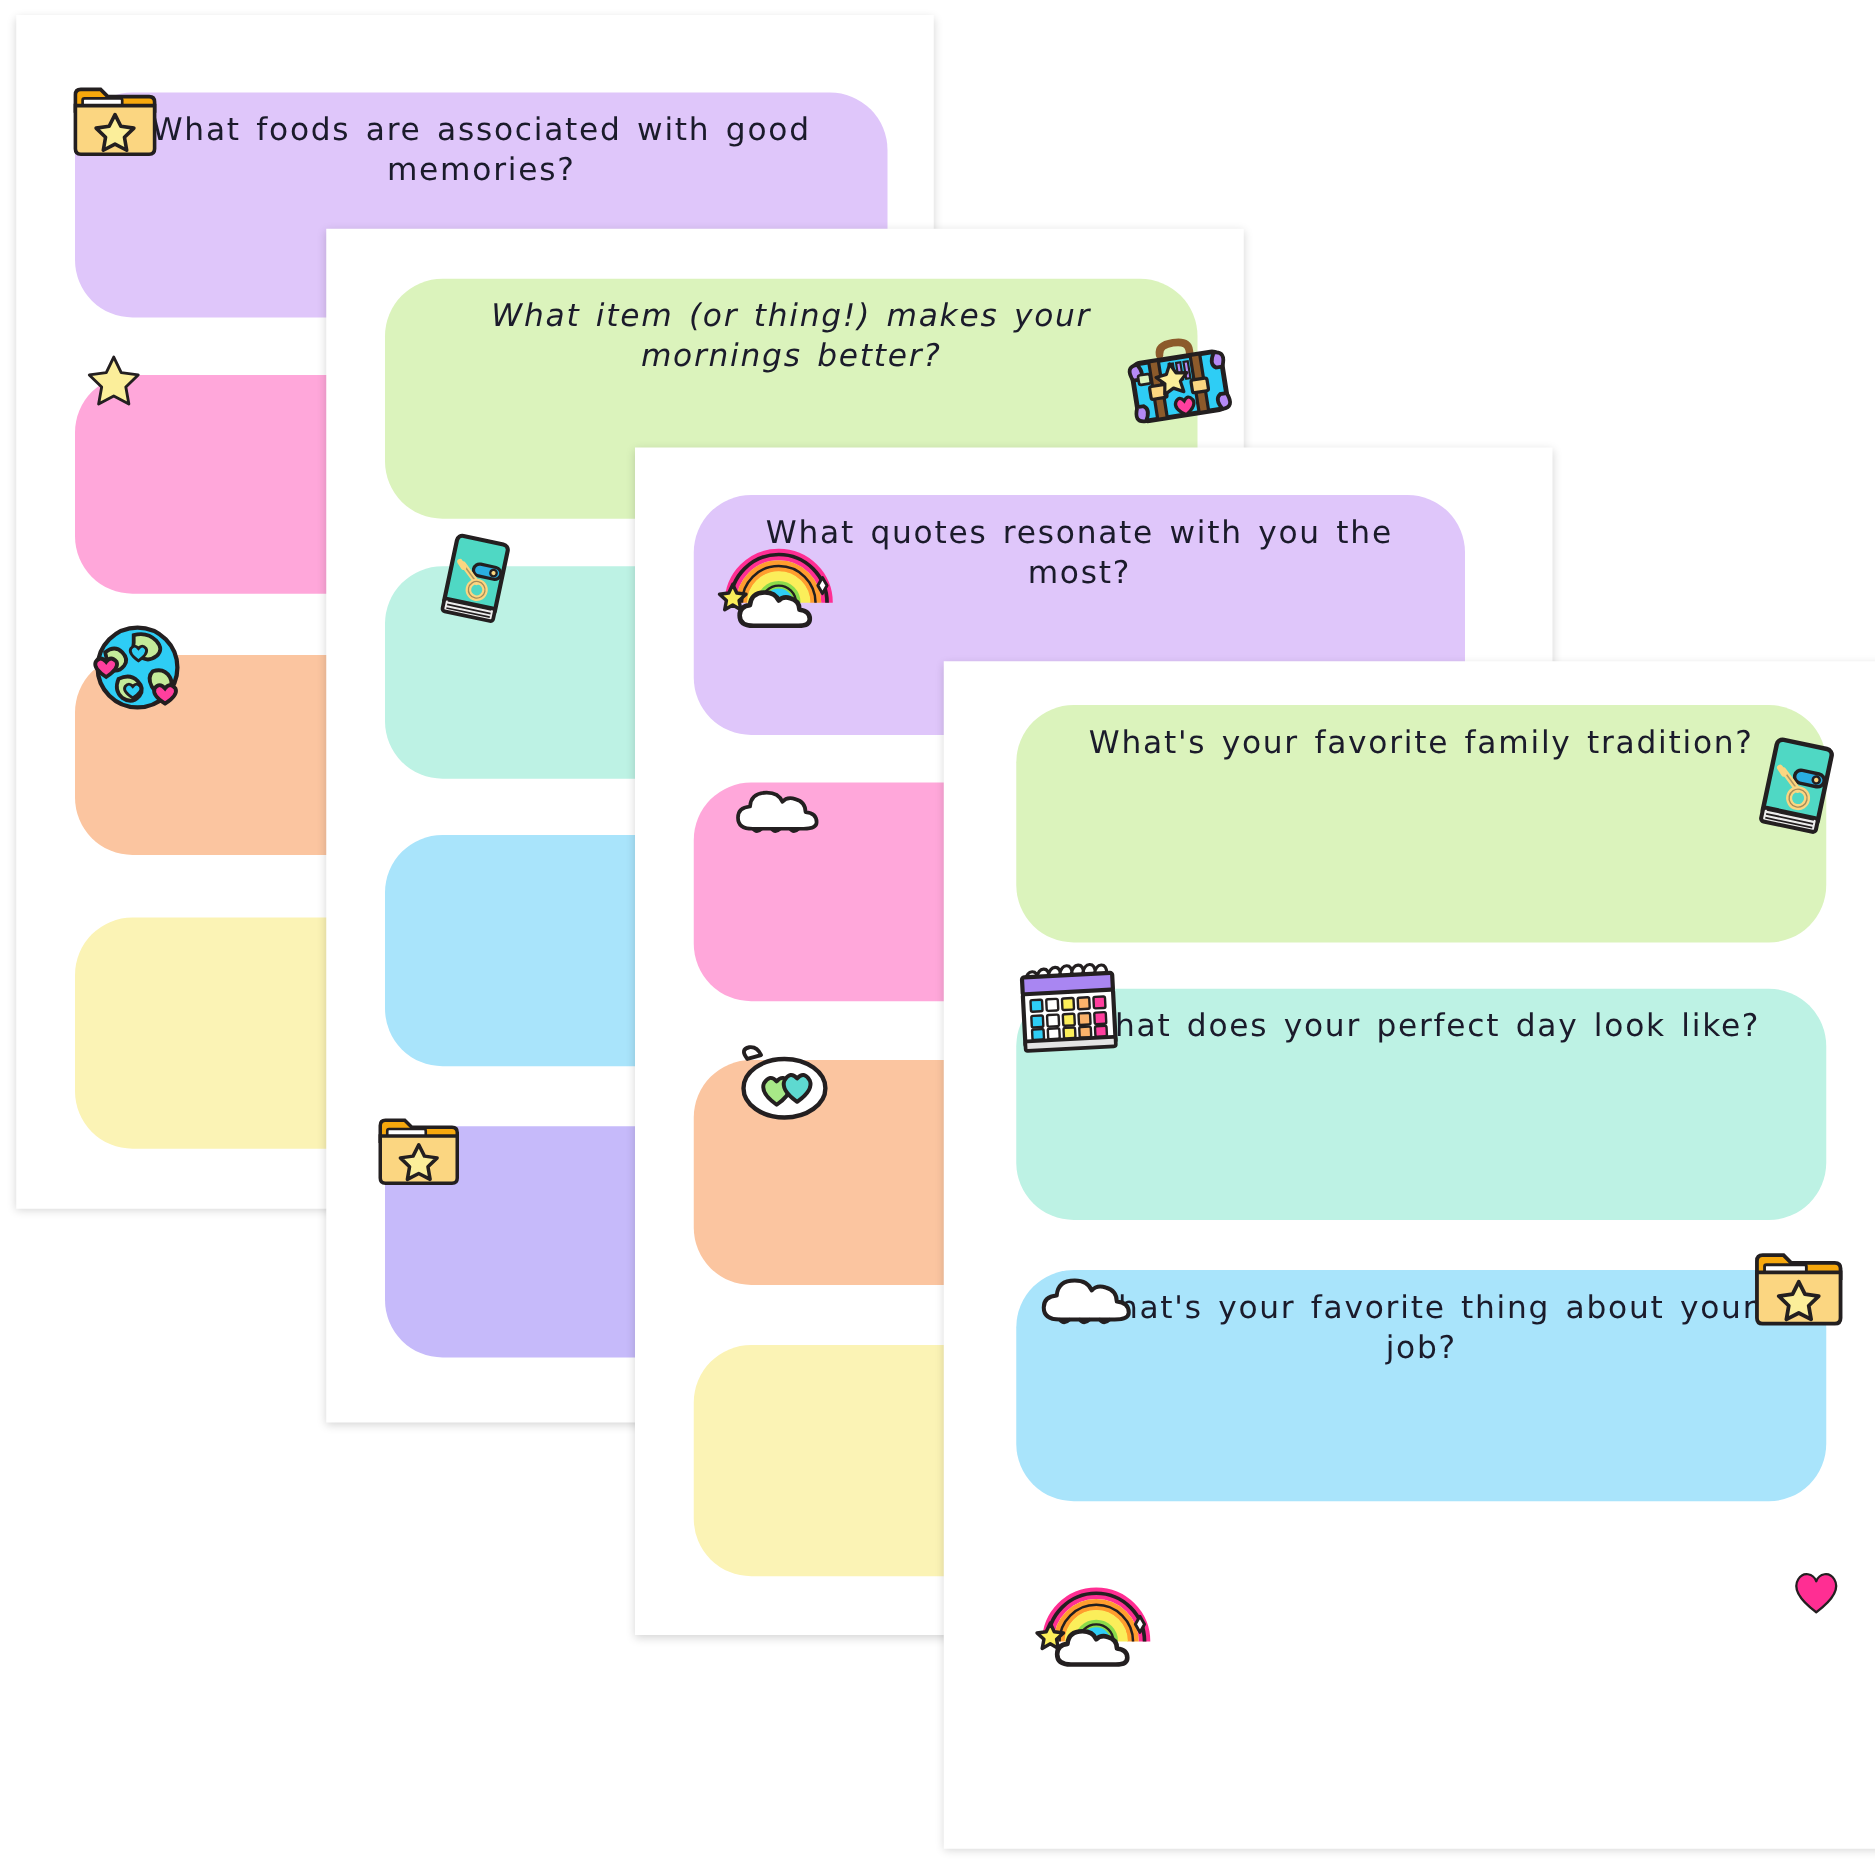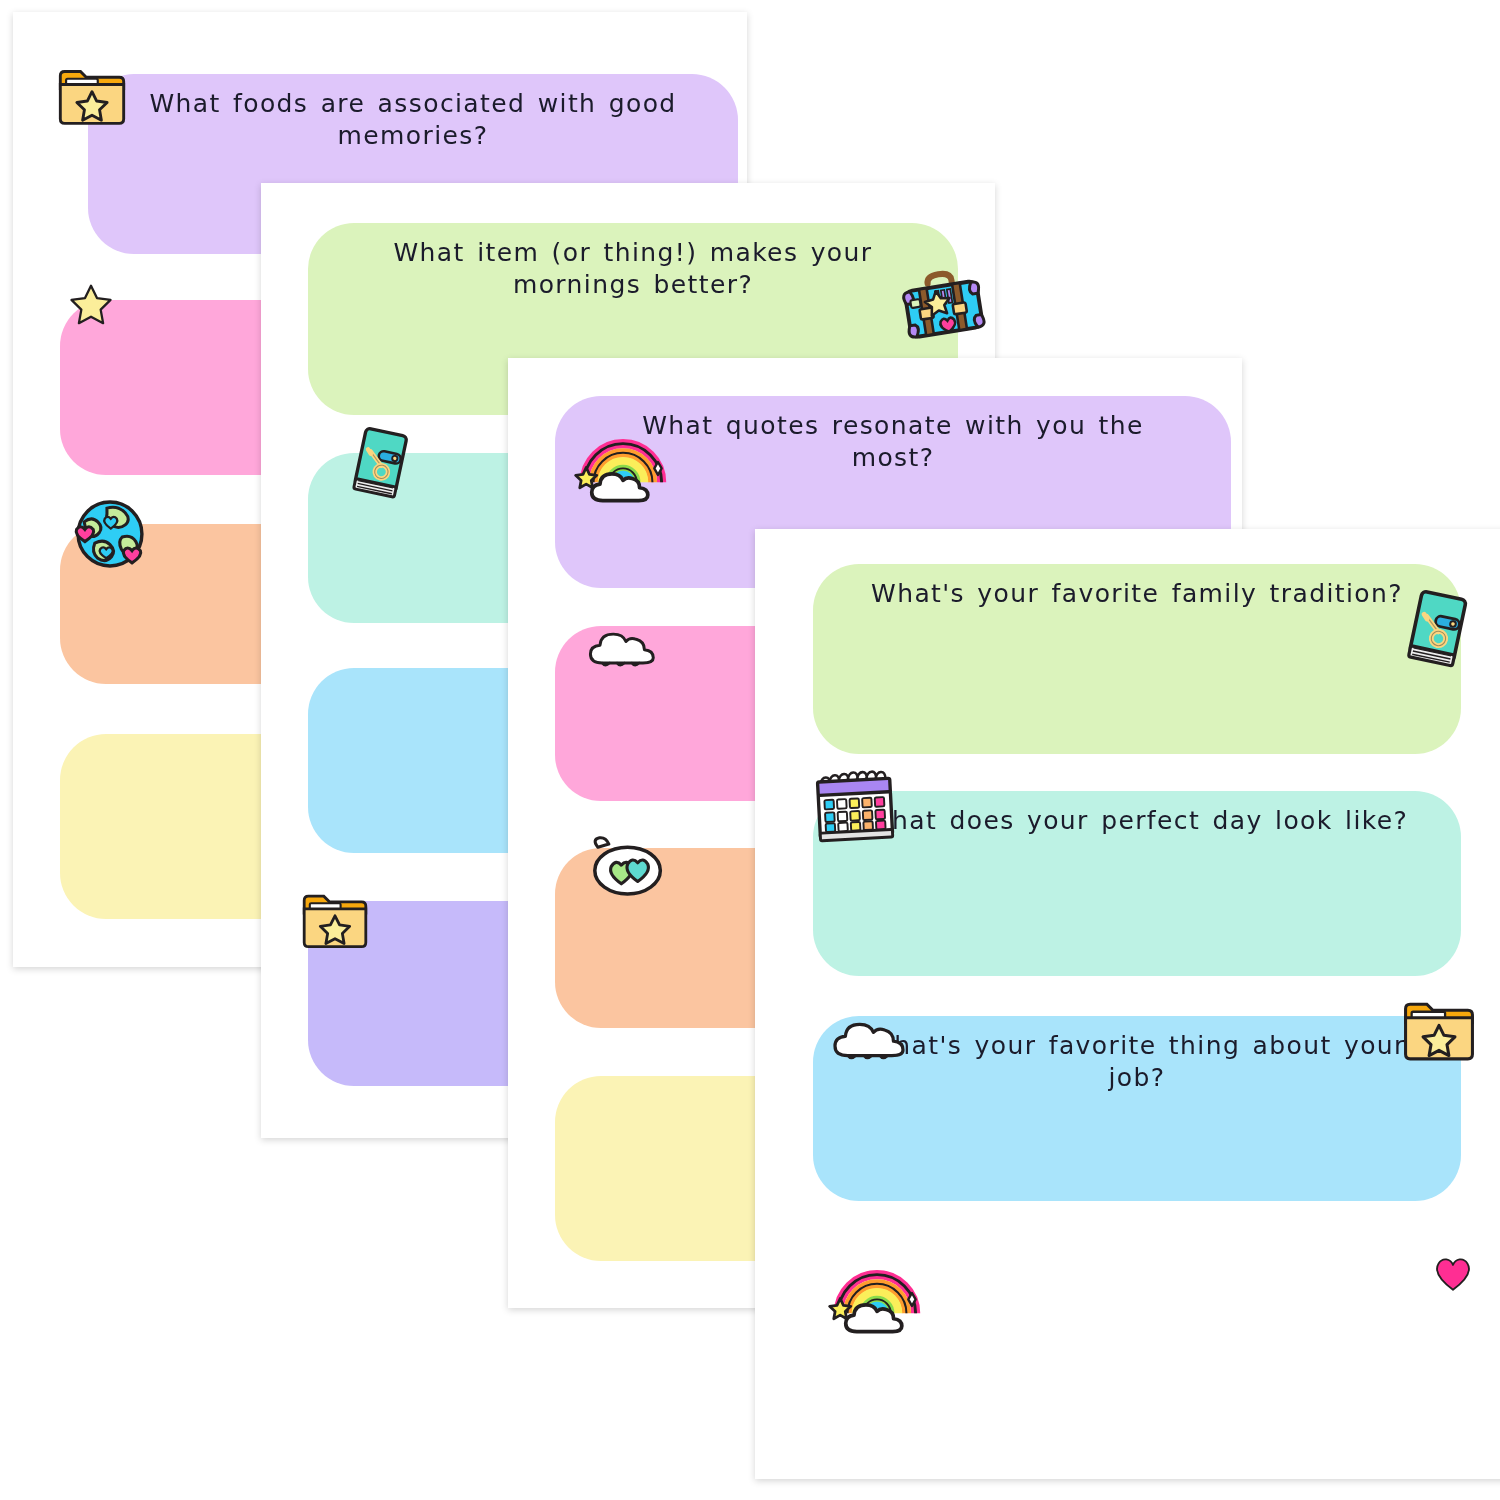--- a/index.html
+++ b/index.html
@@ -51,21 +51,21 @@
     z-index: 5;
     pointer-events: auto;
   }
   .sticker svg { display: block; overflow: visible; }
 </style>
 </head>
 <body>
 
 <div id="stage">
     <div class="card" style="left: 13px; top: 12px; width: 734px; height: 955px; z-index: 10;">
-      <div class="row" style="left: 47px; top: 62px; width: 650px; height: 180px; background: rgb(223, 198, 250); margin-left: 28px;">
+      <div class="row" style="left: 47px; top: 62px; width: 650px; height: 180px; background: rgb(223, 198, 250);">
         <div class="row-text">What foods are associated with good memories?</div>
       </div>
       <div class="sticker" style="left: 43px; top: 48px; width: 72px; height: 72px;">
   <svg viewBox="0 0 100 100" width="100%" height="100%">
     <path d="M6 22 q0-6 6-6 h22 l8 8 h46 q6 0 6 6 v10 H6 Z" fill="#F7A80D" stroke="#231f20" stroke-width="4"></path>
     <rect x="14" y="26" width="44" height="10" rx="2" fill="#ffffff" stroke="#231f20" stroke-width="3"></rect>
     <path d="M6 34 h88 v48 q0 6-6 6 H12 q-6 0-6-6 Z" fill="#FBD681" stroke="#231f20" stroke-width="4"></path>
     <path d="M50 44 l6.5 13 14.5 2 -10.5 10.2 2.5 14.4 -13-6.8 -13 6.8 2.5-14.4 -10.5-10.2 14.5-2 Z" fill="#FBEE9A" stroke="#231f20" stroke-width="4" stroke-linejoin="round"></path>
   </svg>
 </div>
@@ -91,21 +91,21 @@
     <path d="M37 70 q4-5 8 0 q4-5 8 0 q3 5-8 12 q-11-7-8-12 Z" fill="#2ECDF5" stroke="#231f20" stroke-width="3"></path>
     <path d="M6 44 q5-7 11 0 q5-7 11 0 q3 7-11 16 q-14-9-11-16 Z" fill="#FF3F9E" stroke="#231f20" stroke-width="4"></path>
     <path d="M68 72 q5-7 11 0 q5-7 11 0 q3 7-11 16 q-14-9-11-16 Z" fill="#FF3F9E" stroke="#231f20" stroke-width="4"></path>
   </svg>
 </div>
       <div class="row" style="left: 47px; top: 722px; width: 650px; height: 185px; background: rgb(251, 243, 181);">
         <div class="row-text">What's the</div>
       </div>
     </div>
     <div class="card" style="left: 261px; top: 183px; width: 734px; height: 955px; z-index: 11;">
-      <div class="row" style="left: 47px; top: 40px; width: 650px; height: 192px; background: rgb(219, 243, 188);">
+      <div class="row" style="left: 47px; top: 40px; width: 650px; height: 192px; background: rgb(219, 243, 188); font-style: italic;">
         <div class="row-text">What item (or thing!) makes your mornings better?</div>
       </div>
       <div class="sticker" style="left: 639px; top: 78px; width: 86px; height: 86px;">
   <svg viewBox="0 0 100 100" width="100%" height="100%">
     <g transform="rotate(-9 50 50)">
       <path d="M36 24 q0-9 14-9 q14 0 14 9 v8" fill="none" stroke="#8C5A2B" stroke-width="7" stroke-linecap="round"></path>
       <rect x="8" y="29" width="84" height="54" rx="9" fill="#2ECDF5" stroke="#231f20" stroke-width="4.5"></rect>
       <path d="M8 44 q-6-14 6-14 q6 10 0 14 Z" fill="#B589F5" stroke="#231f20" stroke-width="3.5"></path>
       <path d="M8 69 q-6 14 6 14 q6-10 0-14 Z" fill="#B589F5" stroke="#231f20" stroke-width="3.5"></path>
       <path d="M92 44 q6-14-6-14 q-6 10 0 14 Z" fill="#B589F5" stroke="#231f20" stroke-width="3.5"></path>
@@ -151,21 +151,21 @@
       <div class="sticker" style="left: 39px; top: 702px; width: 70px; height: 70px;">
   <svg viewBox="0 0 100 100" width="100%" height="100%">
     <path d="M6 22 q0-6 6-6 h22 l8 8 h46 q6 0 6 6 v10 H6 Z" fill="#F7A80D" stroke="#231f20" stroke-width="4"></path>
     <rect x="14" y="26" width="44" height="10" rx="2" fill="#ffffff" stroke="#231f20" stroke-width="3"></rect>
     <path d="M6 34 h88 v48 q0 6-6 6 H12 q-6 0-6-6 Z" fill="#FBD681" stroke="#231f20" stroke-width="4"></path>
     <path d="M50 44 l6.5 13 14.5 2 -10.5 10.2 2.5 14.4 -13-6.8 -13 6.8 2.5-14.4 -10.5-10.2 14.5-2 Z" fill="#FBEE9A" stroke="#231f20" stroke-width="4" stroke-linejoin="round"></path>
   </svg>
 </div>
     </div>
     <div class="card" style="left: 508px; top: 358px; width: 734px; height: 950px; z-index: 12;">
-      <div class="row" style="left: 47px; top: 38px; width: 676px; height: 192px; background: rgb(223, 198, 250);">
+      <div class="row" style="left: 47px; top: 38px; width: 617px; height: 192px; background: rgb(223, 198, 250);">
         <div class="row-text">What quotes resonate with you the most?</div>
       </div>
       <div class="sticker" style="left: 69px; top: 58px; width: 92px; height: 92px;">
   <svg viewBox="0 0 100 100" width="100%" height="100%">
     <path d="M8 72 a42 42 0 0 1 84 0" fill="none" stroke="#FF2E93" stroke-width="10"></path>
     <path d="M18 72 a32 32 0 0 1 64 0" fill="none" stroke="#FF9D2E" stroke-width="10"></path>
     <path d="M27 72 a23 23 0 0 1 46 0" fill="none" stroke="#FBEE5A" stroke-width="9"></path>
     <path d="M35 72 a15 15 0 0 1 30 0" fill="none" stroke="#8BDB4A" stroke-width="8"></path>
     <path d="M41 72 a9 9 0 0 1 18 0" fill="none" stroke="#2ECDF5" stroke-width="7"></path>
     <path d="M8 72 a42 42 0 0 1 84 0" fill="none" stroke="#231f20" stroke-width="3.2"></path>

